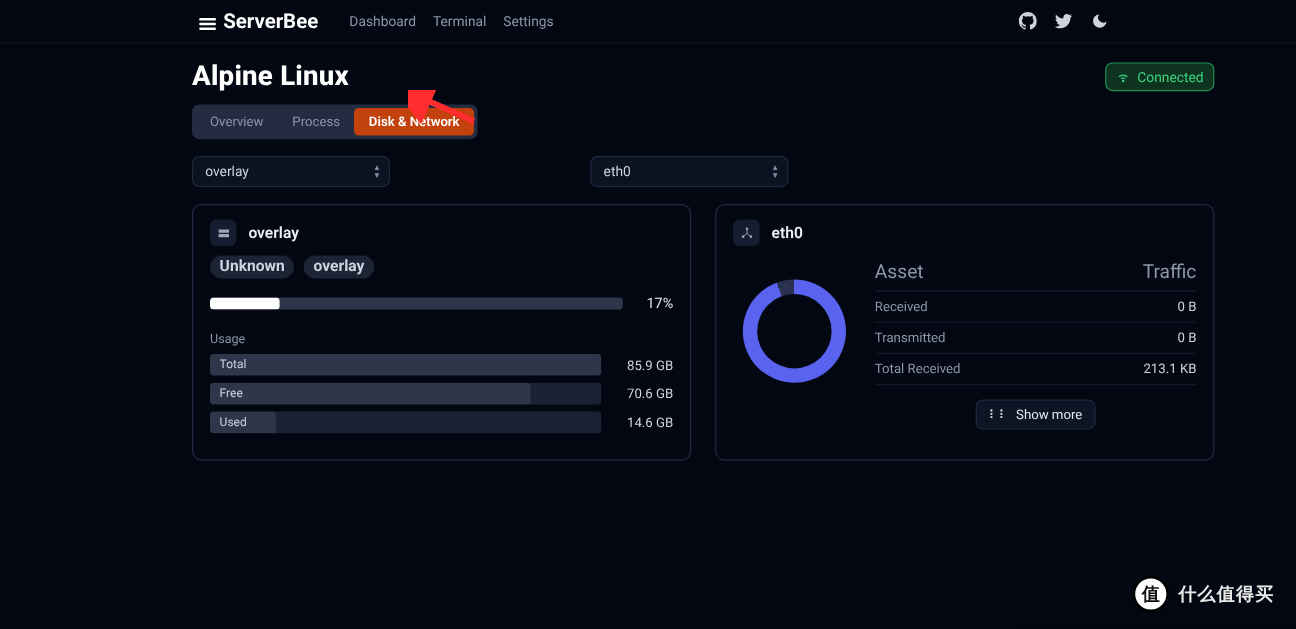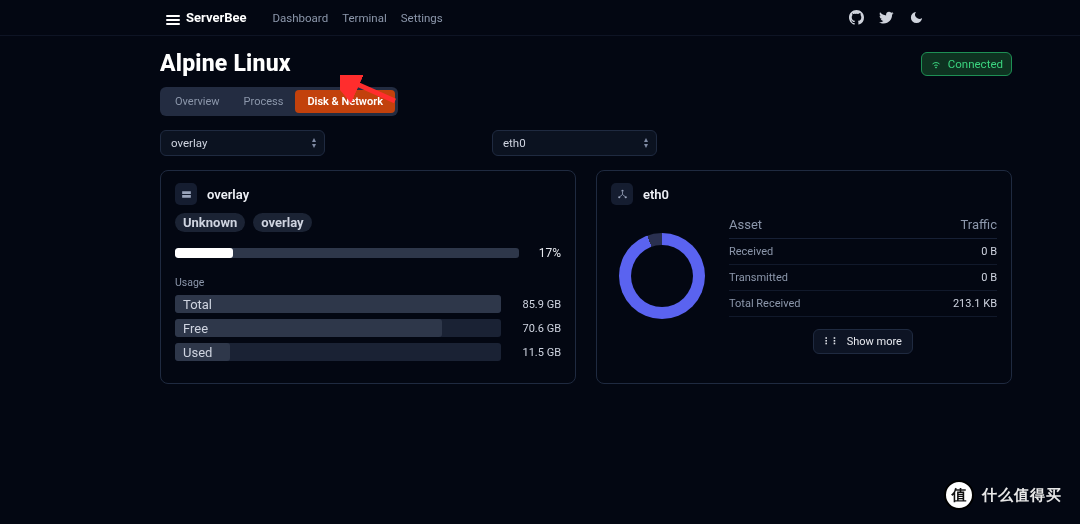--- a/index.html
+++ b/index.html
@@ -14,21 +14,21 @@
     --pill:#1b2334;
     --badge-green:#1e8f54;
     --badge-bg:#0e3321;
     --ring:#5a63f0;
     --ring-bg:#2a3050;
   }
   *{box-sizing:border-box;font-family:-apple-system,BlinkMacSystemFont,"Segoe UI",Roboto,Helvetica,Arial,sans-serif}
   body{margin:0;background:var(--bg);color:var(--text);width:1080px;height:524px;overflow:hidden;position:relative}
   .topbar{height:36px;display:flex;align-items:center;justify-content:space-between;padding:0 16px;border-bottom:1px solid #0e1424}
   .left-nav{display:flex;align-items:center;gap:8px;margin-left:150px}
-  .brand{display:flex;align-items:center;gap:6px;font-weight:700;font-size:13px;color:#fff}
+  .brand{display:flex;align-items:center;gap:6px;font-weight:700;font-size:17px;color:#fff}
   .hamburger{display:inline-block;width:14px;height:10px}
   .hamburger span{display:block;height:2px;background:#fff;margin:2px 0;border-radius:1px}
   .nav-links{display:flex;gap:14px;margin-left:18px}
   .nav-link{font-size:11.5px;color:var(--muted);cursor:pointer}
   .right-icons{display:flex;gap:14px;align-items:center;margin-right:140px}
   .ico{width:16px;height:16px;display:flex;align-items:center;justify-content:center;color:#cfd3dc;cursor:pointer}
   .ico svg{width:15px;height:15px;fill:currentColor}
   .page{padding:14px 68px 0 160px}
   .title-row{display:flex;align-items:center;justify-content:space-between}
   .title{font-size:23px;font-weight:800;letter-spacing:.2px;color:#fff}
@@ -50,29 +50,29 @@
   .pills{display:flex;gap:8px;margin:8px 0 10px 0}
   .pill{background:var(--pill);color:#cfd4e0;font-size:13px;font-weight:700;padding:2px 8px;border-radius:10px}
   .progress-row{display:flex;align-items:center;gap:10px;margin-top:14px}
   .progress{flex:1;height:10px;background:var(--bar);border-radius:3px;overflow:hidden}
   .progress .fill{height:100%;background:#fff;border-radius:3px}
   .pct{font-size:12px;color:#e6e8ee;min-width:32px;text-align:right}
   .sub-head{font-size:10.5px;color:var(--muted);margin:16px 0 6px}
   .bar-row{display:flex;align-items:center;gap:10px;margin:6px 0}
   .bar-track{flex:1;height:18px;background:var(--bar-bg);border-radius:3px;position:relative;overflow:hidden}
   .bar-fill{position:absolute;left:0;top:0;bottom:0;background:var(--bar);border-radius:3px}
-  .bar-label{position:absolute;left:8px;top:0;bottom:0;display:flex;align-items:center;font-size:13px;color:#cfd4e0}
+  .bar-label{position:absolute;left:8px;top:0;bottom:0;display:flex;align-items:center;font-size:10px;color:#cfd4e0}
   .bar-val{font-size:11px;color:#cfd4e0;min-width:50px;text-align:right}
 
   .net-body{display:flex;gap:16px;align-items:flex-start;margin-top:10px}
   .ring{width:86px;height:86px;border-radius:50%;position:relative;margin:18px 8px 0 8px}
   .ring::before{content:"";position:absolute;inset:0;border-radius:50%;background:conic-gradient(var(--ring) 0 340deg,var(--ring-bg) 340deg 360deg)}
   .ring::after{content:"";position:absolute;inset:12px;border-radius:50%;background:var(--bg)}
   .stats{flex:1;min-width:0}
-  .stats-head{display:flex;justify-content:space-between;font-size:13px;color:var(--muted);padding:2px 0 6px;border-bottom:1px solid #172035}
+  .stats-head{display:flex;justify-content:space-between;font-size:16px;color:var(--muted);padding:2px 0 6px;border-bottom:1px solid #172035}
   .stat-row{display:flex;justify-content:space-between;font-size:11px;color:var(--muted);padding:6px 0;border-bottom:1px solid #11192b}
   .stat-row .v{color:#cfd4e0}
   .show-more{display:inline-flex;align-items:center;gap:6px;border:1px solid var(--panel-border);background:#0d1424;color:#e6e8ee;font-size:11px;padding:5px 10px;border-radius:6px;cursor:pointer;margin-top:12px}
   .show-more .dots{font-size:10px;letter-spacing:1px}
 
   .tabs-wrap{position:relative;display:inline-block}
   .arrow{position:absolute;left:340px;top:75px;pointer-events:none}
   .arrow svg{transform:rotate(0deg)}
 
   .watermark{position:absolute;right:18px;bottom:14px;display:flex;align-items:center;gap:8px;color:#e8e8e8}
@@ -192,21 +192,21 @@
           <div class="bar-fill" style="width:82%"></div>
           <div class="bar-label">Free</div>
         </div>
         <div class="bar-val">70.6 GB</div>
       </div>
       <div class="bar-row">
         <div class="bar-track">
           <div class="bar-fill" style="width:17%"></div>
           <div class="bar-label">Used</div>
         </div>
-        <div class="bar-val">11.5 GB</div>
+        <div class="bar-val">14.6 GB</div>
       </div>
     </div>
 
     <div class="card">
       <div class="card-head">
         <span class="net-ico">
           <svg viewBox="0 0 24 24">
               <circle cx="12" cy="5" r="2"></circle>
               <circle cx="6" cy="17" r="2"></circle>
               <circle cx="18" cy="17" r="2"></circle>

